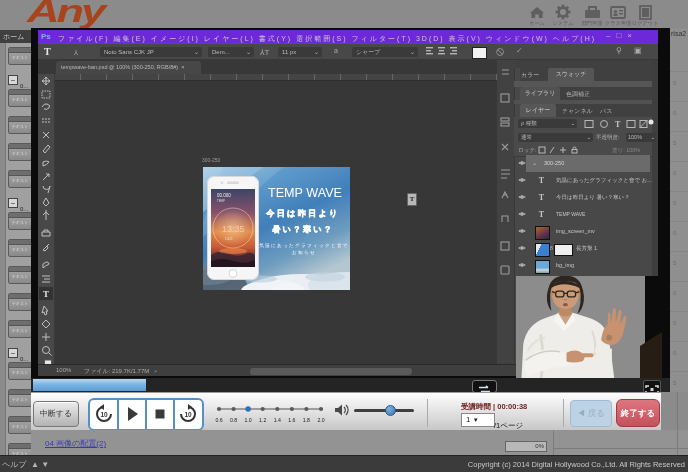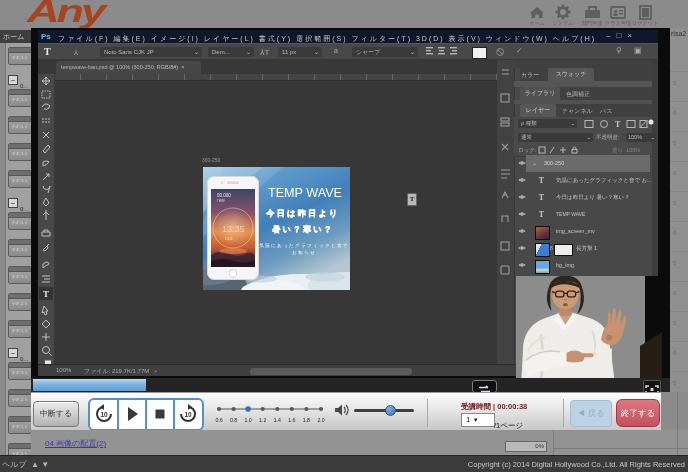--- a/index.html
+++ b/index.html
@@ -129,21 +129,21 @@
         <div class="tbh"></div>
         <div class="tbt">テキスト</div>
       </div>
   </div>
 </div>
 
 <div class="a" id="video" style="left:31px;top:28px;width:639px;height:364px;background:#0b0b0b"></div>
 
 <div class="a" id="ps" style="left:38px;top:30px;width:620px;height:346px;background:#474747;overflow:hidden">
 
-  <div class="a" style="left:0;top:0;width:620px;height:13px;background:#0f172a">
+  <div class="a" style="left:0;top:0;width:620px;height:13px;background:#6d28d9">
     <span class="a" style="left:3px;top:2px;font-weight:bold;font-size:8px;color:#79b6e2">Ps</span>
     <span class="a" style="left:20px;top:3.5px;font-size:7px;color:#c9c9c9;letter-spacing:2px;white-space:nowrap">ファイル(F) 編集(E) イメージ(I) レイヤー(L) 書式(Y) 選択範囲(S) フィルター(T) 3D(D) 表示(V) ウィンドウ(W) ヘルプ(H)</span>
     <span class="a" style="left:568px;top:1px;font-size:8px;color:#bbb;letter-spacing:6px">–□×</span>
   </div>
 
   <div class="a" style="left:0;top:13px;width:620px;height:16px;background:#484848;border-top:1px solid #555">
     <span class="a" style="left:6px;top:2px;font:bold 10px 'Liberation Serif';color:#e8e8e8">T</span>
     <span class="a" style="left:36px;top:4px;font-size:7px;color:#aaa">⅄</span>
     <div class="a" style="left:62px;top:2.5px;width:98px;height:10px;background:#3a3a3a;border-radius:2px;color:#bbb;font-size:6px;line-height:10px;padding-left:4px">Noto Sans CJK JP<span style="float:right;margin-right:3px">⌄</span></div>
     <div class="a" style="left:170px;top:2.5px;width:42px;height:10px;background:#3a3a3a;border-radius:2px;color:#bbb;font-size:6px;line-height:10px;padding-left:4px">Dem...<span style="float:right;margin-right:3px">⌄</span></div>
@@ -554,21 +554,21 @@
       <path d="M10 4 a4 4 0 0 1 0 6 M12 2 a7 7 0 0 1 0 10" stroke="#4a4a4a" stroke-width="1.2" fill="none"></path>
     </svg>
   <div class="a" style="left:323px;top:16px;width:60px;height:3px;background:#3f3f3f;border-radius:2px"></div>
   <div class="a" style="left:354px;top:12px;width:9px;height:9px;border-radius:50%;background:radial-gradient(circle at 35% 30%,#7fb2dd,#3572ad);border:1px solid #2a5a8c"></div>
   <div class="a" style="left:396px;top:6px;width:1px;height:28px;background:#aaa"></div>
   <div class="a" style="left:430px;top:9px;font-size:7.5px;color:#6e2222;font-weight:bold">受講時間 | 00:00:38</div>
   <div class="a" style="left:430px;top:20px;width:28px;height:12px;background:#fff;border:1px solid #888;font-size:8px;color:#222;line-height:12px;padding-left:4px">1 <span style="font-size:6px">▼</span></div>
   <div class="a" style="left:463px;top:28px;font-size:7.5px;color:#111">/1ページ</div>
   <div class="a" style="left:532px;top:6px;width:1px;height:28px;background:#aaa"></div>
   <div class="a" style="left:539px;top:7px;width:40px;height:25px;background:#bdd2e5;border:1px solid #a0bcd4;border-radius:4px;color:#96aec4;font-size:8.5px;line-height:25px;text-align:center">◀ 戻る</div>
-  <div class="a" style="left:585px;top:6px;width:42px;height:26px;background:linear-gradient(#dd7680,#c4515c);border:1px solid #a03a44;border-radius:6px;color:#fff;font-size:8.5px;font-weight:normal;line-height:26px;text-align:center">終了する</div>
+  <div class="a" style="left:585px;top:6px;width:42px;height:26px;background:linear-gradient(#dd7680,#c4515c);border:1px solid #a03a44;border-radius:6px;color:#fff;font-size:8.5px;font-weight:bold;line-height:26px;text-align:center">終了する</div>
 </div>
 <div class="a" style="left:677px;top:392px;width:1px;height:38px;background:#7c7c7c"></div>
 
 <div class="a" id="linkrow" style="left:31px;top:430px;width:657px;height:41px;background:#939393">
   <div class="a" style="left:14px;top:8px;font-size:8px;color:#3838b8;text-decoration:underline">04 画像の配置(2)</div>
   <div class="a" style="left:474px;top:11px;width:40px;height:9px;background:#b8b8b8;border:1px solid #666;font-size:6px;color:#333;line-height:9px;text-align:right"><span style="margin-right:2px">0%</span></div>
   <div class="a" style="left:522px;top:0;width:1px;height:25px;background:#7c7c7c"></div>
   <div class="a" style="left:646px;top:0;width:1px;height:25px;background:#7c7c7c"></div>
   <div class="a" style="left:522px;top:18px;width:135px;height:1px;background:#7c7c7c"></div>
 </div>

